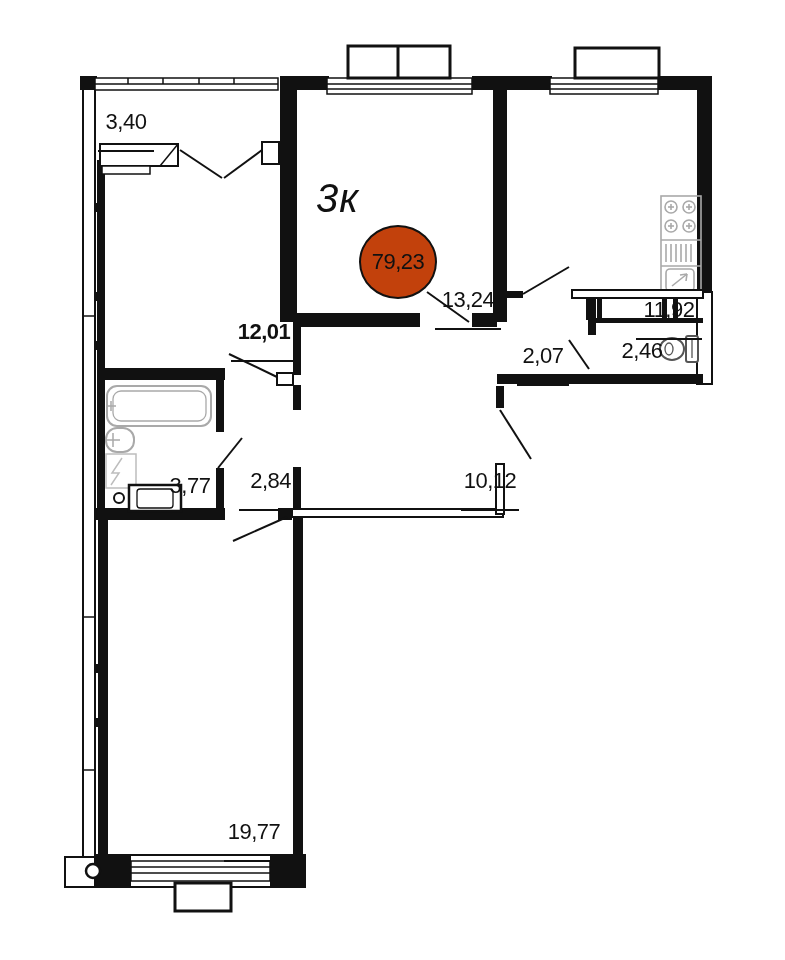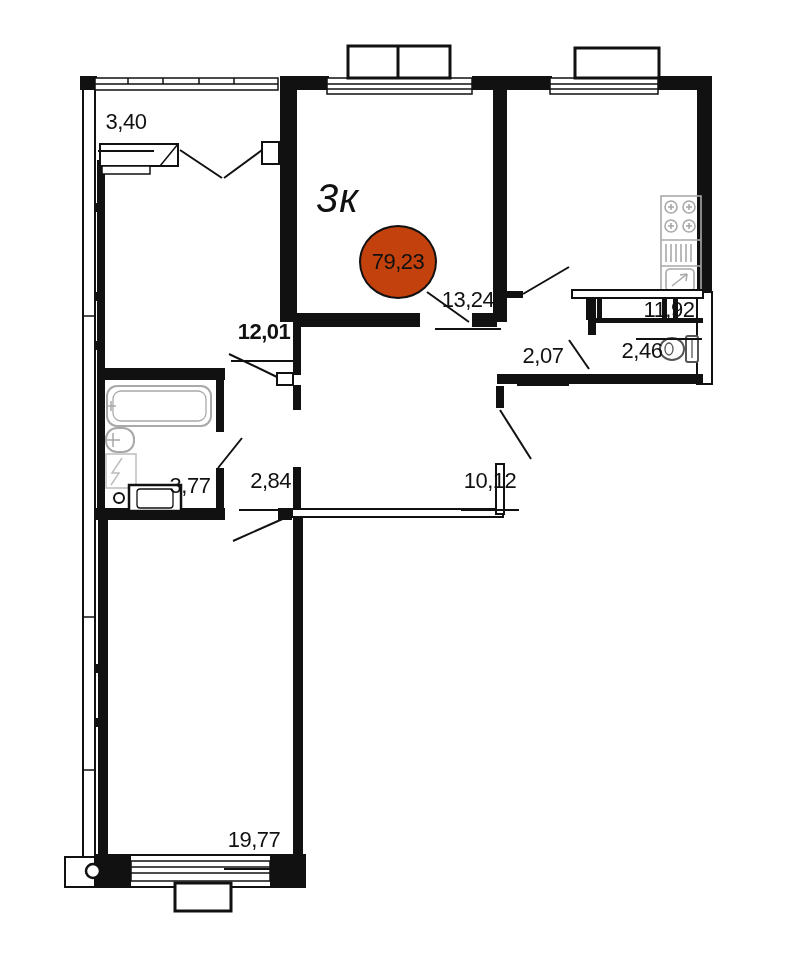--- a/index.html
+++ b/index.html
@@ -206,15 +206,15 @@
 
   <div class="lbl" style="left:98px;top:110px;width:56px;">3,40</div>
   <div class="lbl" style="left:231px;top:320px;width:66px;font-weight:bold;">12,01</div>
   <div class="lbl" style="left:435px;top:255px;width:66px;margin-top:33px;">13,24</div>
   <div class="lbl" style="left:636px;top:254px;width:66px;margin-top:44px;">11,92</div>
   <div class="lbl" style="left:517px;top:344px;width:52px;">2,07</div>
   <div class="lbl" style="left:616px;top:339px;width:52px;">2,46</div>
   <div class="lbl" style="left:163px;top:446px;width:54px;margin-top:28px;">3,77</div>
   <div class="lbl" style="left:239px;top:469px;width:52px;text-align:right;">2,84</div>
   <div class="lbl" style="left:437px;top:469px;width:58px;margin-left:24px;">10,12</div>
-  <div class="lbl" style="left:224px;top:820px;width:60px;margin-top:8px;">19,77</div>
+  <div class="lbl" style="left:224px;top:820px;width:60px;">19,77</div>
 
 </div>
 
 </body></html>

